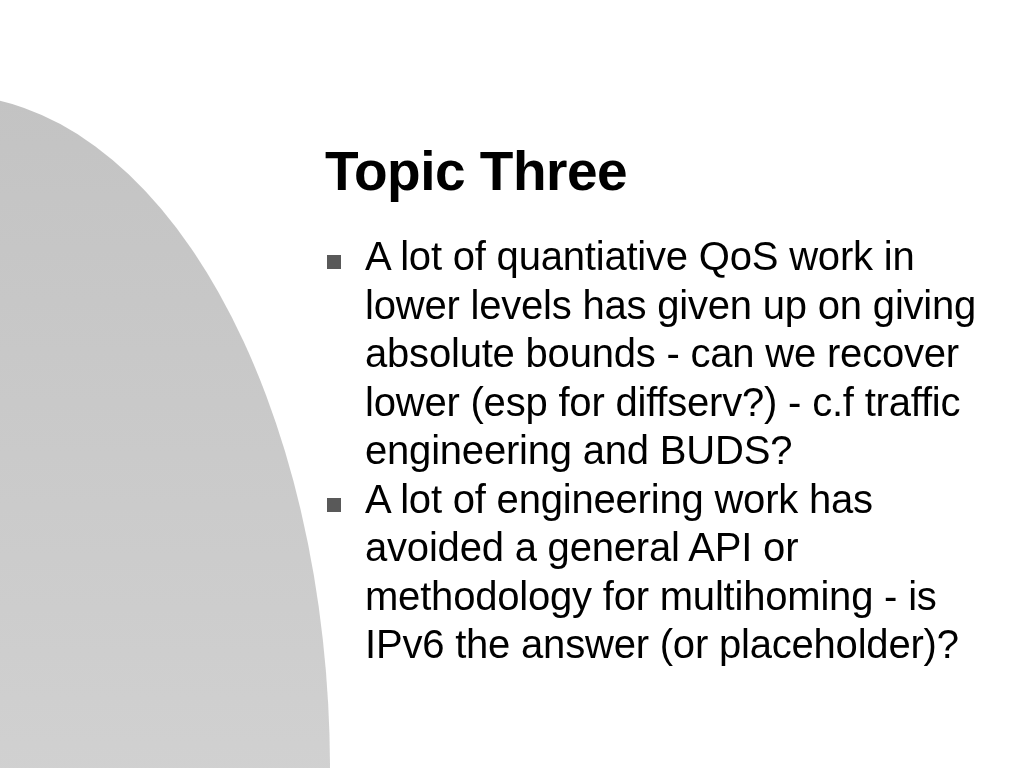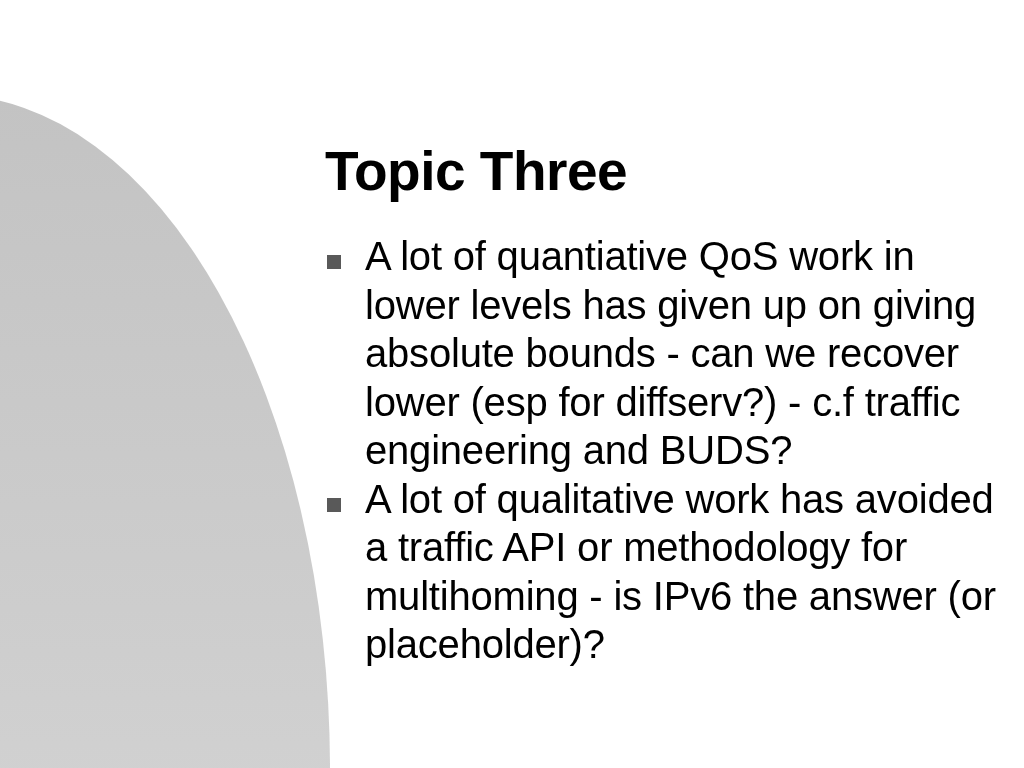--- a/index.html
+++ b/index.html
@@ -100,19 +100,19 @@
 
     <ul id="bullet-list">
 
       <li class="bullet-item">
         <span class="bullet-marker"></span>
         <span class="bullet-text">A lot of quantiative QoS work in lower levels has given up on giving absolute bounds - can we recover lower (esp for diffserv?) - c.f traffic engineering and BUDS?</span>
       </li>
 
       <li class="bullet-item">
         <span class="bullet-marker"></span>
-        <span class="bullet-text">A lot of qualitative work has avoided a traffic API or methodology for multihoming - is IPv6 the answer (or placeholder)?</span>
+        <span class="bullet-text">A lot of engineering work has avoided a general API or methodology for multihoming - is IPv6 the answer (or placeholder)?</span>
       </li>
 
     </ul>
 
   </div>
 </div>
 
 </body></html>

